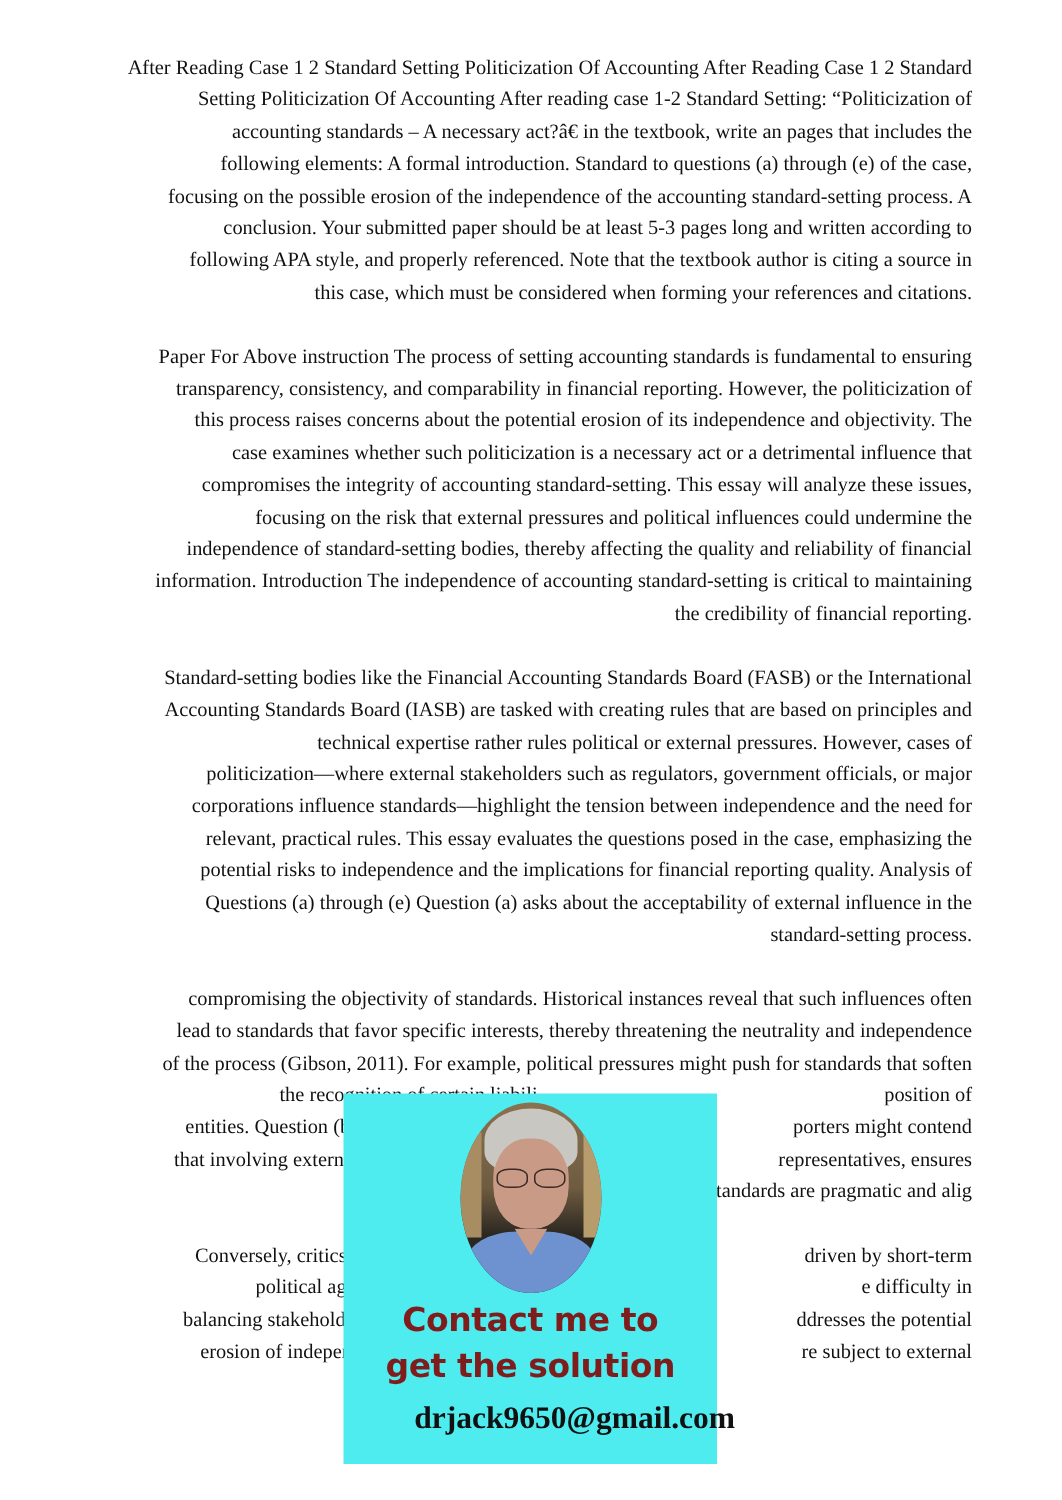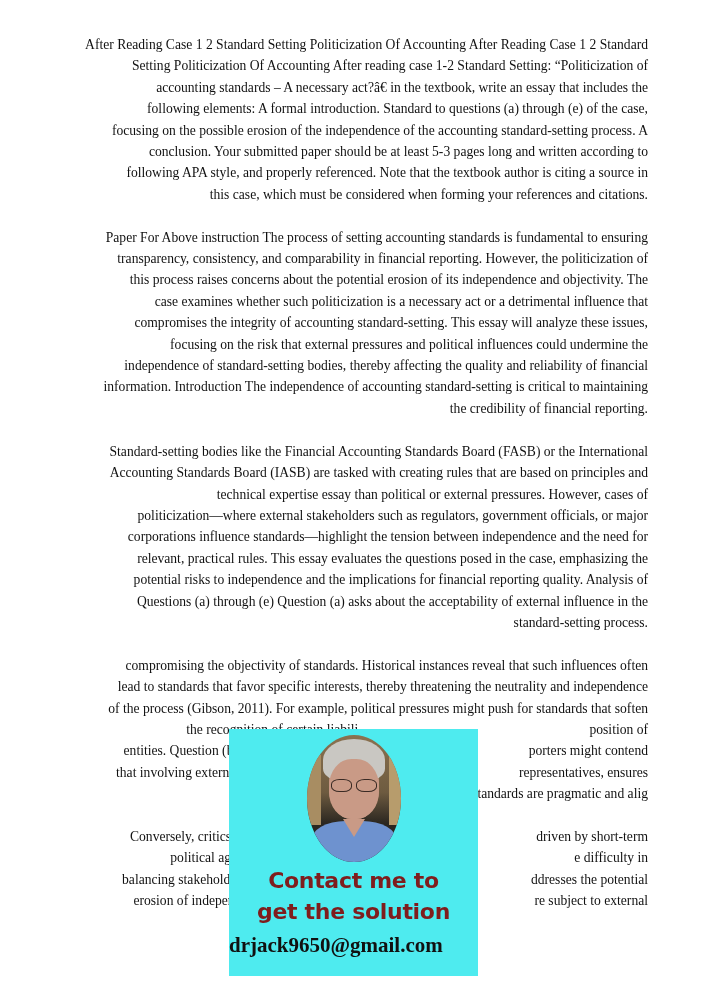--- a/index.html
+++ b/index.html
@@ -96,60 +96,60 @@
       font-weight: bold;
       font-size: 22px;
       line-height: 30px;
       color: #7f1d1d;
       letter-spacing: -0.3px;
     }
     .promo-line1 { top: 137px; }
     .promo-line2 { top: 168px; }
     .promo-email {
       position: absolute;
-      left: 0;
+      left: 12px;
       top: 203px;
       width: 249px;
-      text-align: left;
+      text-align: right;
       font-family: "Liberation Serif", "DejaVu Serif", serif;
       font-weight: bold;
       font-size: 21px;
       line-height: 26px;
       color: #111111;
     }
   </style>
 </head>
 <body>
 
 <div class="page">
   <p class="para">
     <span class="line">After Reading Case 1 2 Standard Setting Politicization Of Accounting After Reading Case 1 2 Standard</span>
     <span class="line">Setting Politicization Of Accounting After reading case 1-2 Standard Setting: “Politicization of</span>
-    <span class="line">accounting standards – A necessary act?â€ in the textbook, write an essay that includes the</span>
+    <span class="line">accounting standards – A necessary act?â€ in the textbook, write an pages that includes the</span>
     <span class="line">following elements: A formal introduction. Standard to questions (a) through (e) of the case,</span>
     <span class="line">focusing on the possible erosion of the independence of the accounting standard-setting process. A</span>
     <span class="line">conclusion. Your submitted paper should be at least 5-3 pages long and written according to</span>
     <span class="line">following APA style, and properly referenced. Note that the textbook author is citing a source in</span>
     <span class="line">this case, which must be considered when forming your references and citations.</span>
   </p>
   <p class="para">
     <span class="line">Paper For Above instruction The process of setting accounting standards is fundamental to ensuring</span>
     <span class="line">transparency, consistency, and comparability in financial reporting. However, the politicization of</span>
     <span class="line">this process raises concerns about the potential erosion of its independence and objectivity. The</span>
     <span class="line">case examines whether such politicization is a necessary act or a detrimental influence that</span>
     <span class="line">compromises the integrity of accounting standard-setting. This essay will analyze these issues,</span>
     <span class="line">focusing on the risk that external pressures and political influences could undermine the</span>
     <span class="line">independence of standard-setting bodies, thereby affecting the quality and reliability of financial</span>
     <span class="line">information. Introduction The independence of accounting standard-setting is critical to maintaining</span>
     <span class="line">the credibility of financial reporting.</span>
   </p>
   <p class="para">
     <span class="line">Standard-setting bodies like the Financial Accounting Standards Board (FASB) or the International</span>
     <span class="line">Accounting Standards Board (IASB) are tasked with creating rules that are based on principles and</span>
-    <span class="line">technical expertise essay than political or external pressures. However, cases of</span>
+    <span class="line">technical expertise rather rules political or external pressures. However, cases of</span>
     <span class="line">politicization—where external stakeholders such as regulators, government officials, or major</span>
     <span class="line">corporations influence standards—highlight the tension between independence and the need for</span>
     <span class="line">relevant, practical rules. This essay evaluates the questions posed in the case, emphasizing the</span>
     <span class="line">potential risks to independence and the implications for financial reporting quality. Analysis of</span>
     <span class="line">Questions (a) through (e) Question (a) asks about the acceptability of external influence in the</span>
     <span class="line">standard-setting process.</span>
   </p>
   <p class="para">
     <span class="line">compromising the objectivity of standards. Historical instances reveal that such influences often</span>
     <span class="line">lead to standards that favor specific interests, thereby threatening the neutrality and independence</span>

